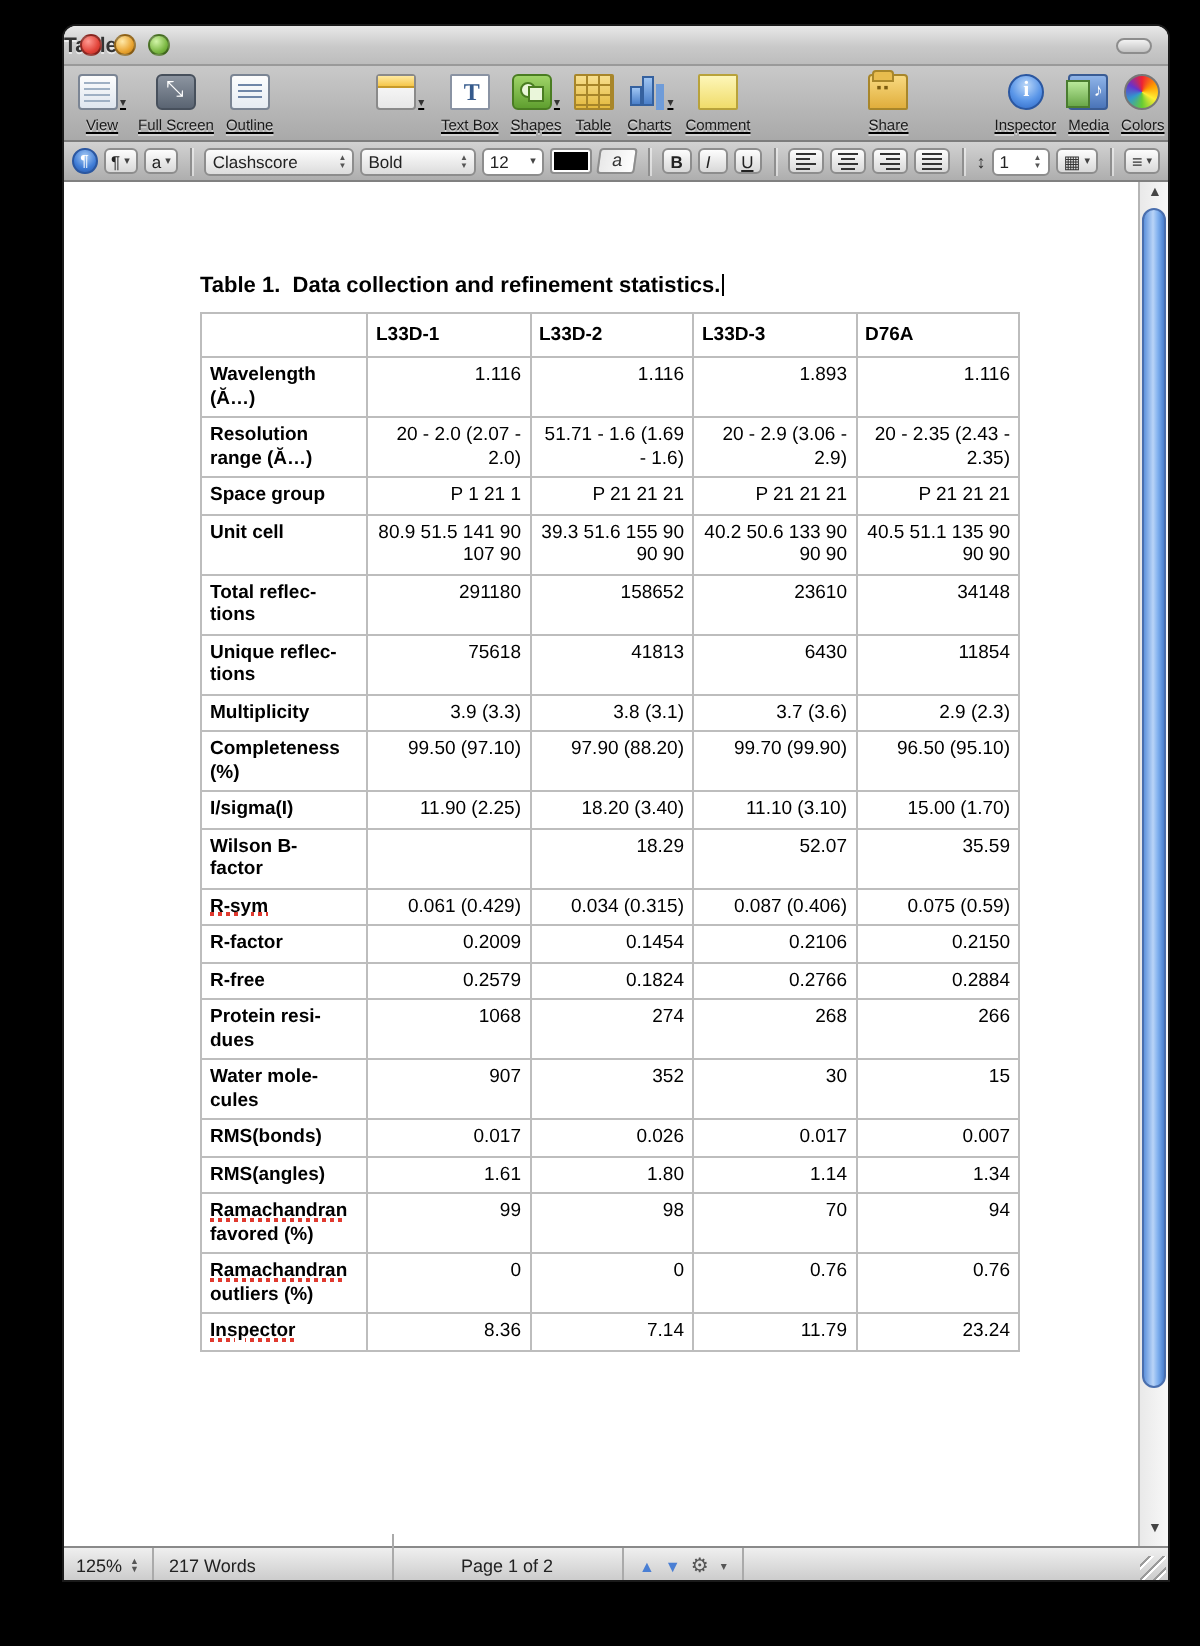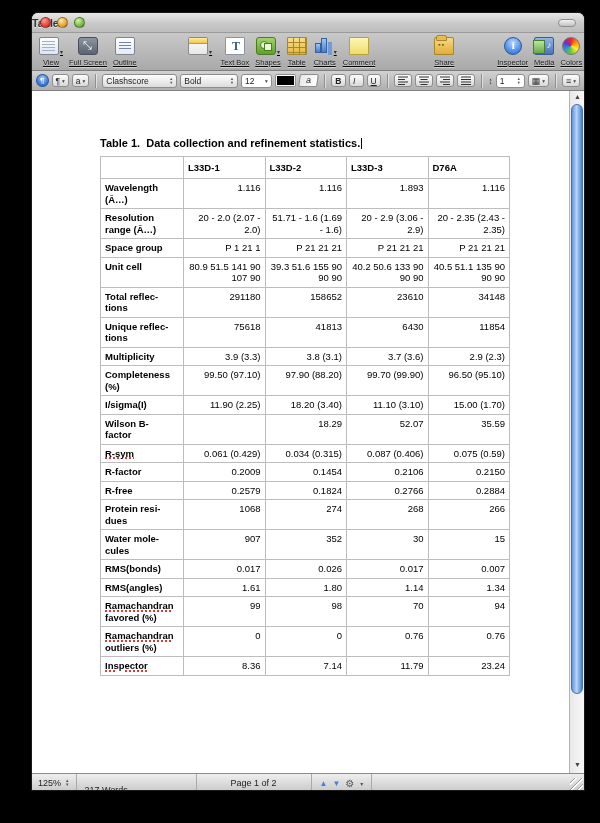--- a/index.html
+++ b/index.html
@@ -114,21 +114,21 @@
   .vscroll{position:absolute;right:0;top:0;width:15px;height:682px;background:linear-gradient(90deg,#e9e9e9,#f8f8f8);
     border-left:1px solid #b5b5b5;}
   .vs-arrow{position:absolute;left:0;width:15px;height:12px;text-align:center;font-size:7px;color:#444;line-height:12px;}
   .vs-arrow.up{top:0;}
   .vs-arrow.down{bottom:2px;}
   .vs-thumb{position:absolute;left:1px;top:13px;width:12px;height:590px;border-radius:7px;
     background:linear-gradient(90deg,#5f93dd,#b9d4f7 45%,#7fb0ef 70%,#4a7fce);border:1px solid #4a6fae;}
 
   
   .statusbar{height:19px;background:linear-gradient(#efefef,#c8c8c8);border-top:1px solid #8a8a8a;
-    display:flex;align-items:flex-start;font-size:9px;color:#222;position:relative;}
+    display:flex;align-items:center;font-size:9px;color:#222;position:relative;}
   .sb-zoom{display:flex;align-items:center;gap:4px;padding:0 6px;height:100%;border-right:1px solid #aaa;}
   .sb-stepper{display:flex;flex-direction:column;font-size:4.5px;line-height:4.5px;color:#555;}
   .sb-words{width:120px;padding:16px 8px;height:100%;display:flex;align-items:center;border-right:1px solid #aaa;}
   .sb-page{width:115px;padding:0 8px;height:100%;display:flex;align-items:center;border-right:1px solid #aaa;justify-content:center;}
   .sb-nav{display:flex;align-items:center;gap:5px;padding:0 8px;height:100%;border-right:1px solid #aaa;}
   .sb-tri{font-size:8px;color:#4a7fd4;}
   .sb-gear{font-size:10px;color:#555;}
   .sb-gear-dd{font-size:6px;color:#555;margin-left:1px;}
   .resize-grip{position:absolute;right:1px;bottom:1px;width:13px;height:13px;
     background:repeating-linear-gradient(135deg,#0000 0 3px,#9a9a9a 3px 4px,#fff 4px 5px);}

